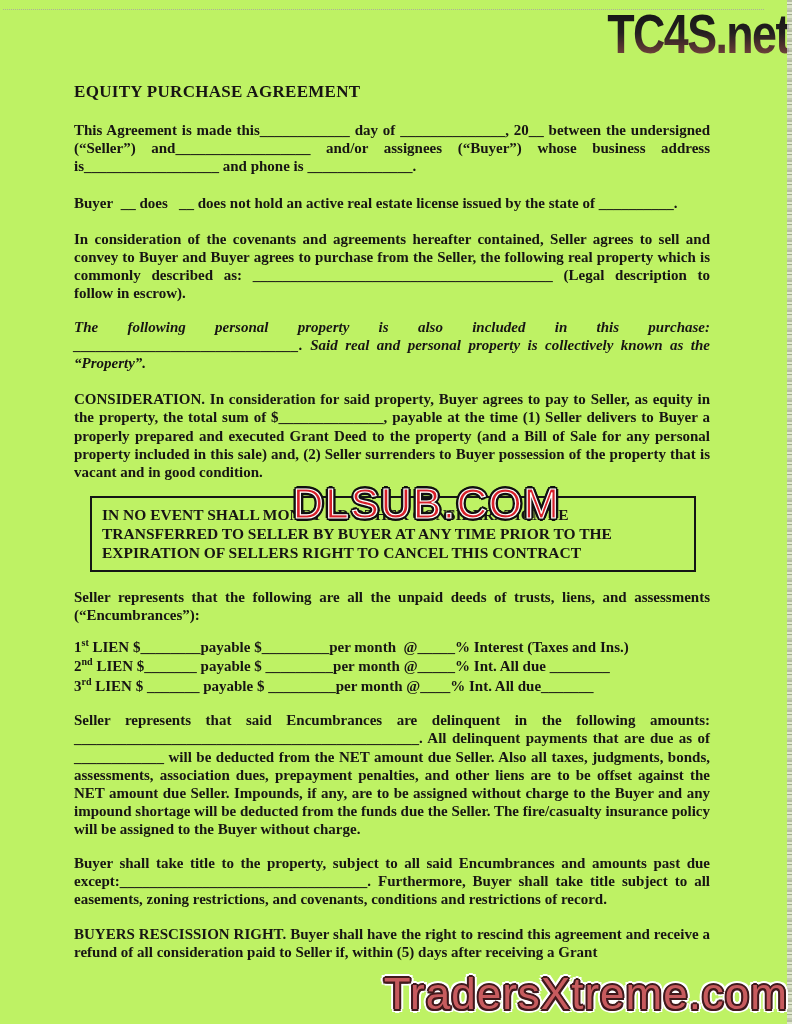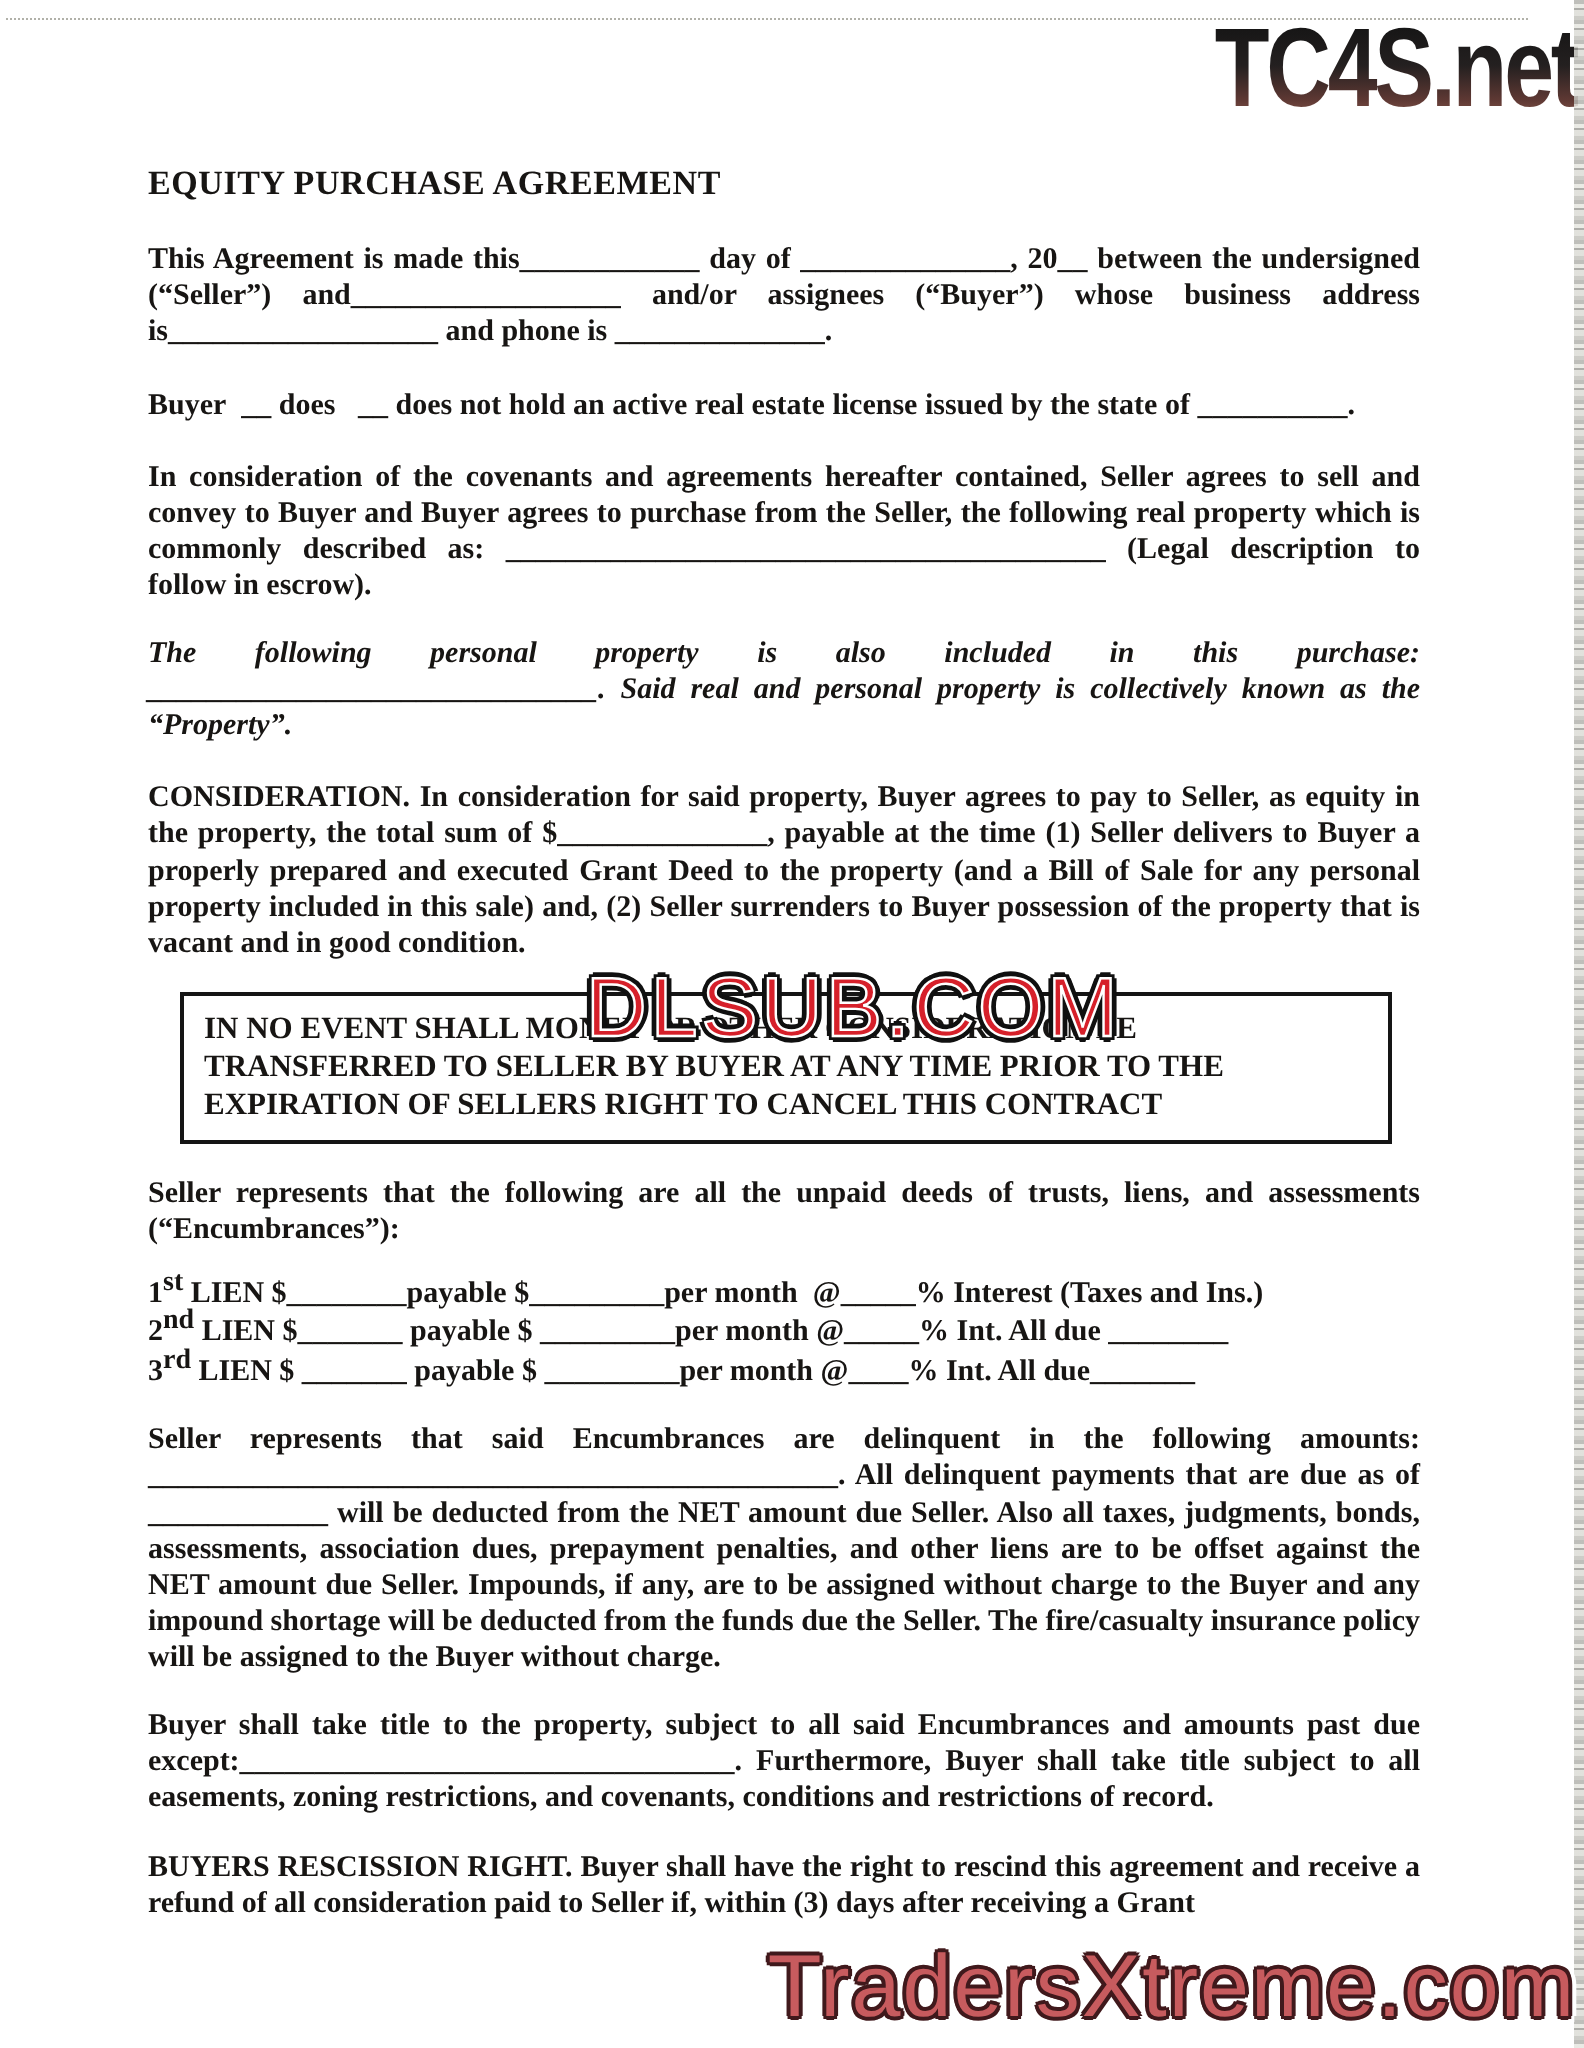--- a/index.html
+++ b/index.html
@@ -1,19 +1,19 @@
 <!DOCTYPE html>
 <html><head>
 <meta charset="utf-8">
 <style>
   html, body { margin: 0; padding: 0; background: #e8e8e4; }
   #page {
     position: relative;
     width: 792px; height: 1024px;
-    background: #ffffff;
+    background: #bef264;
     overflow: hidden;
     font-family: "Liberation Serif", "DejaVu Serif", serif;
     font-weight: bold;
     color: #171513;
   }
   
   .scan-top-line {
     position: absolute; top: 9px; left: 3px; right: 28px; height: 0;
     border-top: 1px dotted #a9a9a0; opacity: .9; z-index: 1;
   }
@@ -64,21 +64,21 @@
     margin: 18px 0 0;
   }
   .para.tight { margin-top: 15px; font-style: italic; }
   .notice-box {
     margin: 15px 14px 0 16px;
     border: 2.5px solid #151515;
     padding: 7px 10px 8px;
   }
   .notice-line { text-align: left; font-size: 15.5px; line-height: 19px; }
   .liens { margin-top: 13px; font-size: 15px; line-height: 19.5px; white-space: nowrap; }
-  .lien-row sup { font-size: 14px; line-height: 0; }
+  .lien-row sup { font-size: 10px; line-height: 0; }
   .nowrap { white-space: nowrap; }
 </style>
 </head>
 <body>
 
 <div id="page">
 
   <div class="scan-top-line"></div>
 
   <div class="wm-top">TC4S.net</div>
@@ -108,21 +108,21 @@
     <div class="liens">
       <div class="lien-row"><span>1</span><sup>st</sup><span>&nbsp;LIEN $________payable $_________per month&nbsp;&nbsp;@_____% Interest (Taxes and Ins.)</span></div>
       <div class="lien-row"><span>2</span><sup>nd</sup><span>&nbsp;LIEN $_______ payable $ _________per month @_____% Int. All due ________</span></div>
       <div class="lien-row"><span>3</span><sup>rd</sup><span>&nbsp;LIEN $ _______ payable $ _________per month @____% Int. All due_______</span></div>
     </div>
 
     <p class="para" style="margin-top:15px">Seller represents that said Encumbrances are delinquent in the following amounts: ______________________________________________. All delinquent payments that are due as of ____________ will be deducted from the NET amount due Seller. Also all taxes, judgments, bonds, assessments, association dues, prepayment penalties, and other liens are to be offset against the NET amount due Seller. Impounds, if any, are to be assigned without charge to the Buyer and any impound shortage will be deducted from the funds due the Seller. The fire/casualty insurance policy will be assigned to the Buyer without charge.</p>
 
     <p class="para" style="margin-top:15px">Buyer shall take title to the property, subject to all said Encumbrances and amounts past due except:_________________________________. Furthermore, Buyer shall take title subject to all easements, zoning restrictions, and covenants, conditions and restrictions of record.</p>
 
-    <p class="para" style="margin-top:17px"><span>BUYERS RESCISSION RIGHT.</span><span> Buyer shall have the right to rescind this agreement and receive a refund of all consideration paid to Seller if, within (3) days after receiving a Grant</span></p>
+    <p class="para" style="margin-top:17px"><span>BUYERS RESCISSION RIGHT.</span><span> Buyer shall have the right to rescind this agreement and receive a refund of all consideration paid to Seller if, within (5) days after receiving a Grant</span></p>
 
   </div>
 
   <div class="wm-mid">DLSUB.COM</div>
 
   <div class="wm-bot">TradersXtreme.com</div>
 
   <div class="scan-right-strip"></div>
 
 </div>

